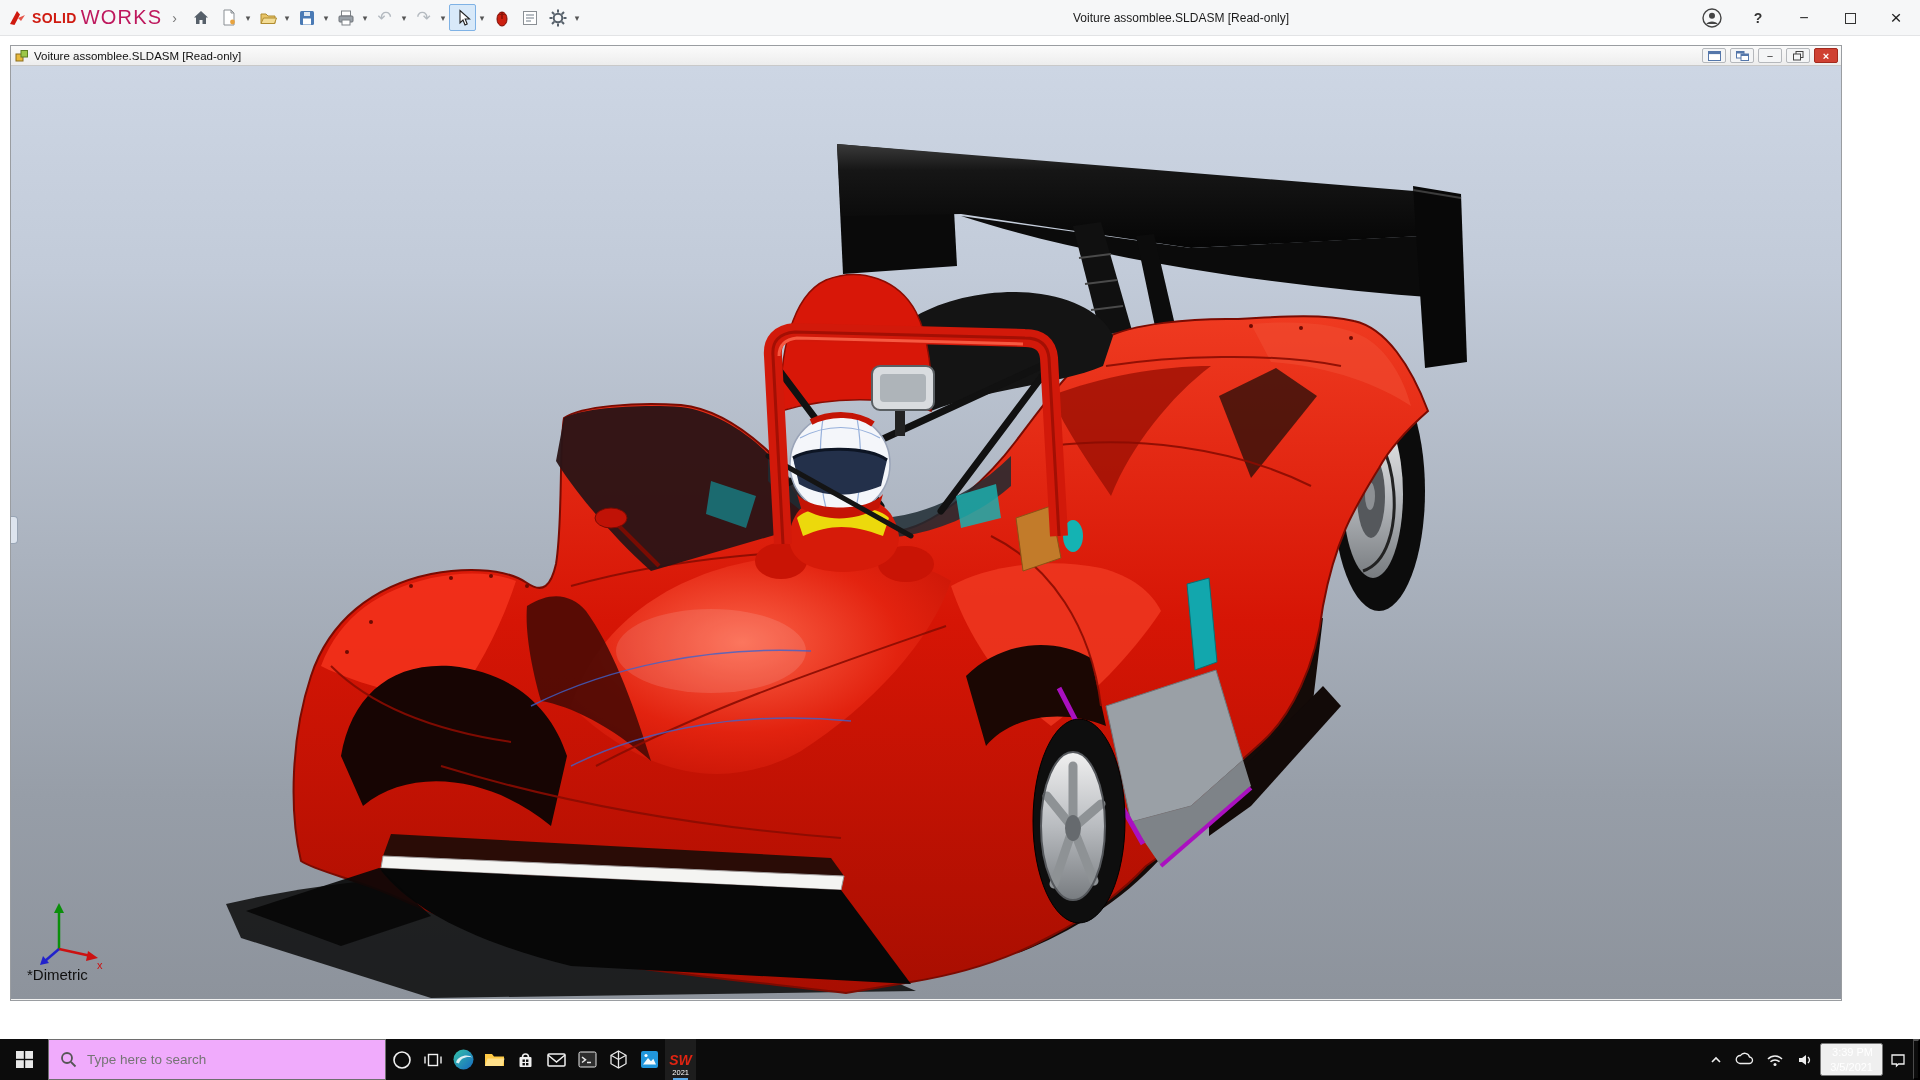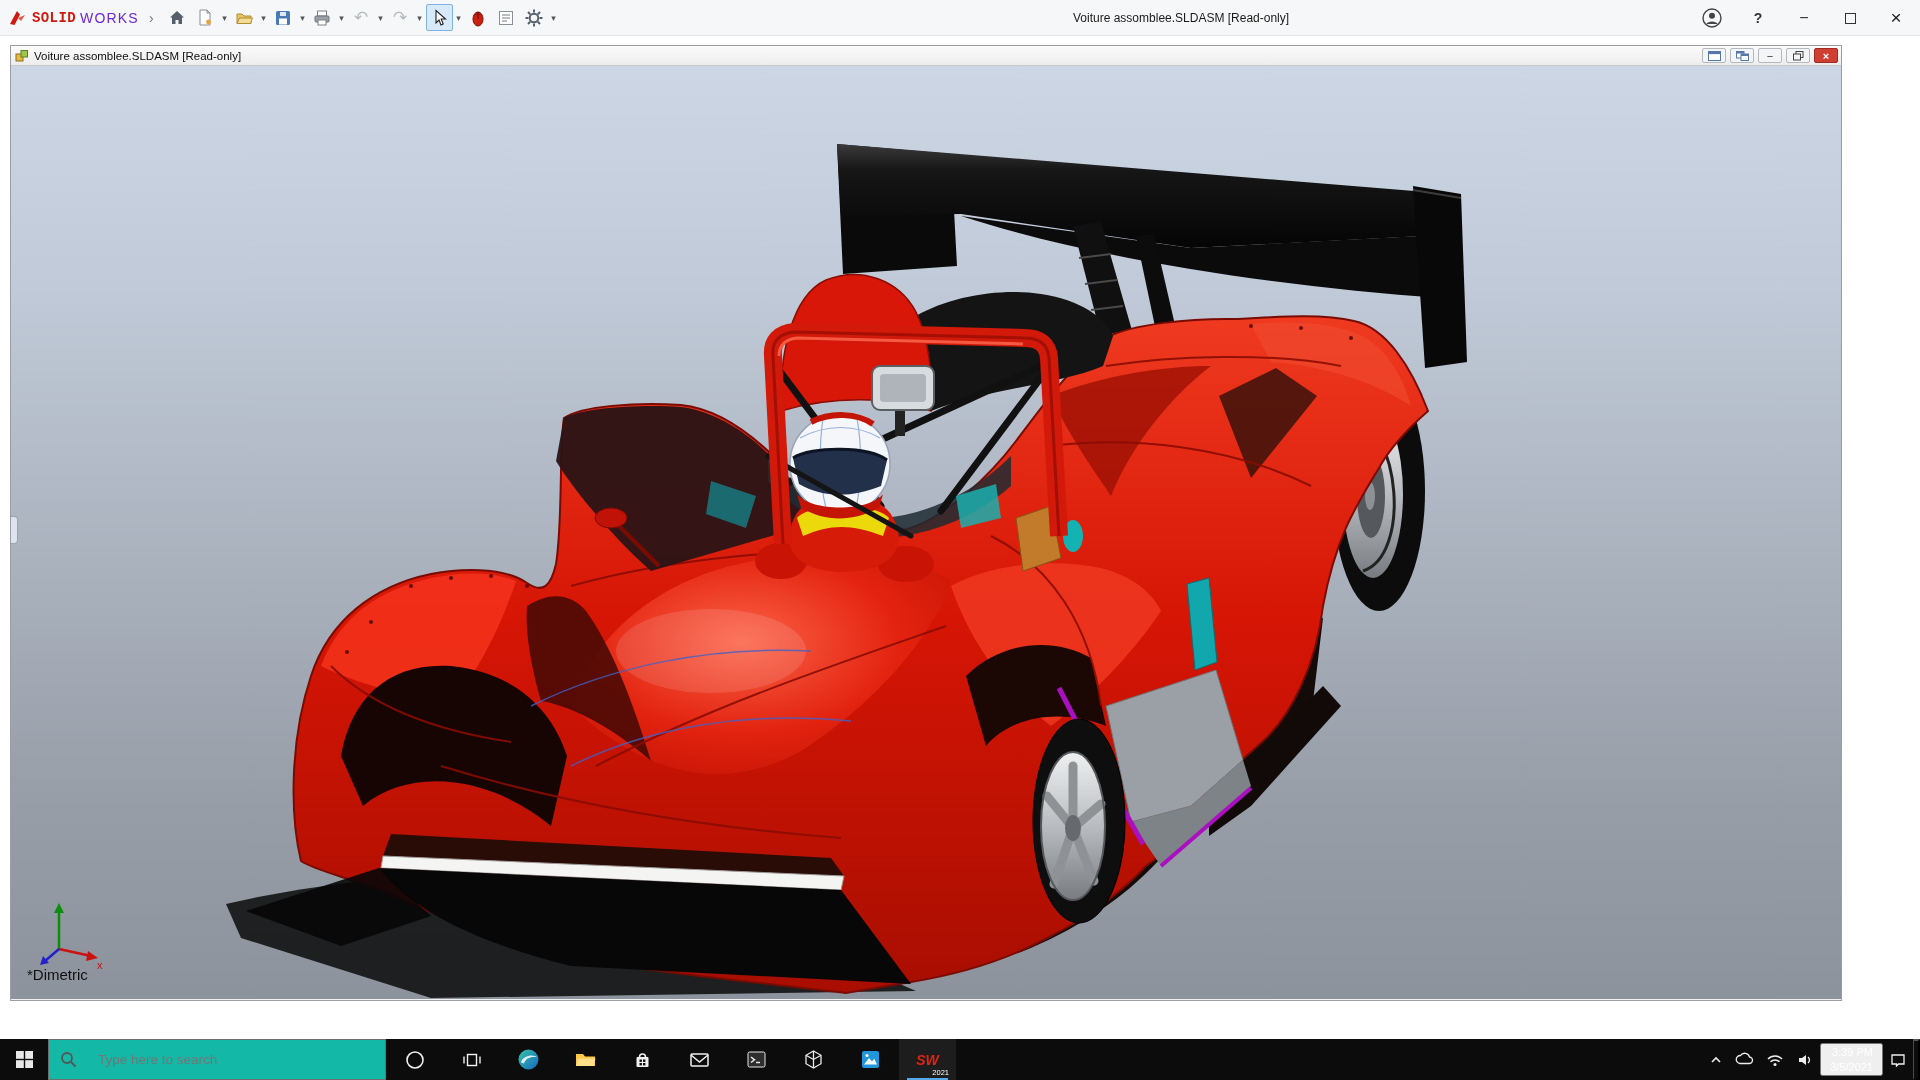--- a/index.html
+++ b/index.html
@@ -4,22 +4,22 @@
 <style>
   * { margin:0; padding:0; box-sizing:border-box; }
   html,body { width:1920px; height:1080px; overflow:hidden; background:#ffffff;
               font-family:"Liberation Sans", sans-serif; }
 
   
   .appbar { position:absolute; left:0; top:0; width:1920px; height:36px;
             background:#f6f7f8; border-bottom:1px solid #e3e4e6;
             display:flex; align-items:center; padding:0 8px; z-index:30; }
   .brand { display:flex; align-items:center; gap:4px; margin-right:6px; }
-  .brand-solid { color:#cf1a10; font-weight:bold; font-size:14px; letter-spacing:.4px;font-family:Liberation Mono, monospace; }
-  .brand-works { color:#6d28d9; font-weight:normal; font-size:14px; letter-spacing:1.2px; }
+  .brand-solid { color:#cf1a10; font-weight:bold; font-size:14px; letter-spacing:.4px; }
+  .brand-works { color:#be185d; font-weight:normal; font-size:20px; letter-spacing:1.2px; }
   .brand-caret { color:#777; font-size:14px; margin:0 10px 0 4px; }
   .tbwrap { display:flex; align-items:center; gap:1px; }
   .tb { width:27px; height:27px; border:1px solid transparent; background:transparent;
         display:flex; align-items:center; justify-content:center; cursor:default; }
   .tb.pressed { background:#d8e9f9; border:1px solid #7fb2e5; border-radius:2px; }
   .dd { font-size:9px; color:#555; width:10px; text-align:center; }
   .glyph { font-size:17px; color:#b4bac0; line-height:1; }
   .app-title { position:absolute; left:1073px; top:0; height:36px; display:flex;
                align-items:center; font-size:12px; color:#1b1b1b; }
   .appbar-right { position:absolute; right:12px; top:0; height:36px; display:flex;
@@ -51,25 +51,25 @@
   .car-svg { position:absolute; inset:0; width:100%; height:100%; }
   .view-label { position:absolute; left:16px; bottom:16px; font-size:15px; color:#101010; }
   .triad { position:absolute; left:18px; bottom:28px; }
   .panel-splitter { position:absolute; left:0; top:450px; width:7px; height:28px;
                     background:#dde4ee; border:1px solid #98a4b4; border-left:none;
                     border-radius:0 4px 4px 0; }
 
   
   .taskbar { position:absolute; left:0; top:1039px; width:1920px; height:41px;
              background:#0c0c0c; display:flex; align-items:stretch; z-index:40; }
-  .tkbtn { width:57px; border:none; background:transparent; display:flex;
+  .tkbtn { width:31px; border:none; background:transparent; display:flex;
            align-items:center; justify-content:center; cursor:default; position:relative; }
   .tkbtn.start { width:48px; }
-  .search { width:338px; background:#14b8a6; border:1px solid #6e6e6e; display:flex;
-            align-items:center; gap:21px; padding-left:11px; }
+  .search { width:338px; background:#f0abfc; border:1px solid #6e6e6e; display:flex;
+            align-items:center; gap:10px; padding-left:11px; }
   .search input { border:none; outline:none; background:transparent; font-size:13.5px;
                   color:#444; width:270px; font-family:"Liberation Sans", sans-serif; }
   .sw-tile { background:rgba(255,255,255,.07); }
   .sw-letters { color:#e02412; font-weight:bold; font-style:italic; font-size:14px; }
   .sw-year { position:absolute; right:7px; bottom:3px; font-size:7.5px; color:#fff;margin-top:44px; }
   .sw-underline { position:absolute; left:8px; right:8px; bottom:0; height:2.5px; background:#57a8e8; }
   .tray { margin-left:auto; display:flex; align-items:center; }
   .trbtn { background:transparent; border:none; display:flex; align-items:center;
            justify-content:center; height:41px; padding:0 6px; cursor:default; }
   .clock { display:flex; flex-direction:column; align-items:flex-end; justify-content:center;

